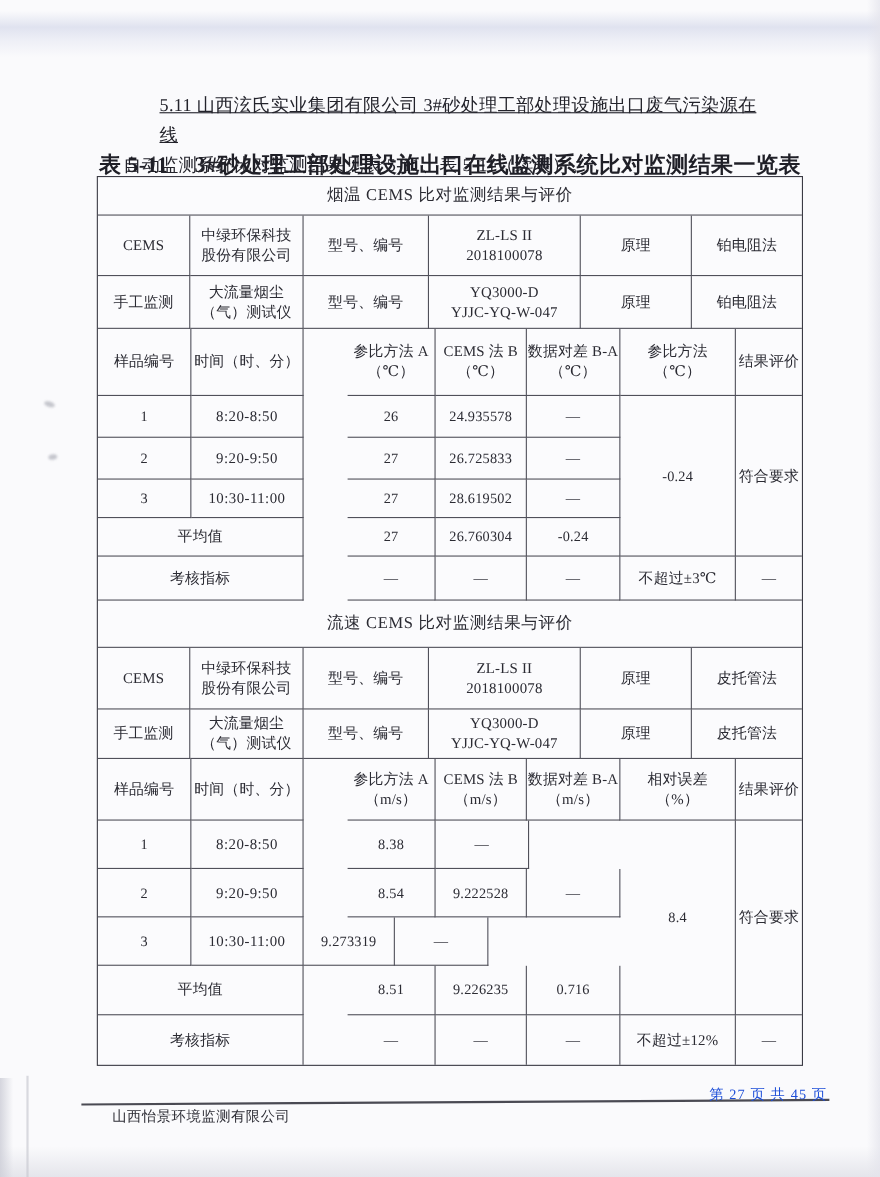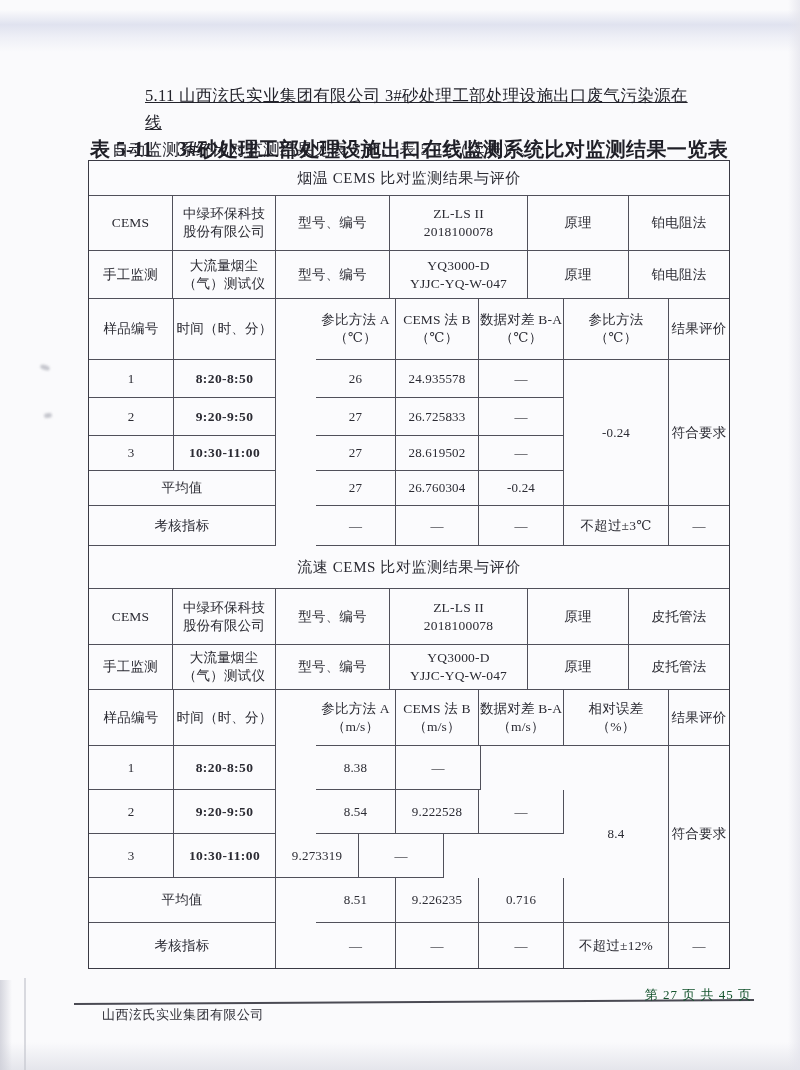--- a/index.html
+++ b/index.html
@@ -81,30 +81,30 @@
   .w6{width:105px;}.w7{width:102px;flex:1;}
   
   .ew1{width:84px;}.ew2{width:103px;}.ew3{width:114px;}.ew4{width:138px;}
   .ew5{width:101px;}.ew6{width:102px;flex:1;text-align:center;}
   .wavg{width:187px;}
   .merge{display:flex;align-items:stretch;}
   .mleft{display:flex;flex-direction:column;}
   .mleft .row > .c:last-child{border-right:1px solid var(--line);}
   .merge > .c.werr{width:105px;}
   .merge > .c.weval{width:102px;flex:1;border-right:0;}
-  .time{font-weight:bold;letter-spacing:.4px;}
+  .time{font-weight:normal;letter-spacing:.4px;}
   .num{font-size:13px;}
 
   
   .footer-line{
     position:absolute;left:74px;top:1001px;width:680px;height:2px;
     background:#4a4a53;transform:rotate(-0.35deg);
   }
   .footer-company{position:absolute;left:102px;top:1006px;font-size:13px;letter-spacing:.5px;color:#2e2e36;}
-  .footer-page{position:absolute;right:48px;top:986px;font-size:13px;letter-spacing:1px;color:#14532d;}
+  .footer-page{position:absolute;right:48px;top:986px;font-size:13px;letter-spacing:1px;color:#1d4ed8;}
 </style>
 </head>
 <body>
 
 <div class="band-top"></div>
 <div class="band-bottom"></div>
 <div class="edge-right"></div>
 <div class="corner-bl"></div>
 <div class="left-scan-line"></div>
 <div class="speck s1"></div>
@@ -336,14 +336,14 @@
       <div class="c w4 num">—</div>
       <div class="c w5 num">—</div>
       <div class="c w6">不超过±12%</div>
       <div class="c w7 num">—</div>
     </div>
   </div>
 
 </div>
 
 <div class="footer-line"></div>
-<div class="footer-company">山西泫氏实业集团有限公司</div>
+<div class="footer-company">山西怡景环境监测有限公司</div>
 <div class="footer-page">第 27 页 共 45 页</div>
 
 </body></html>

